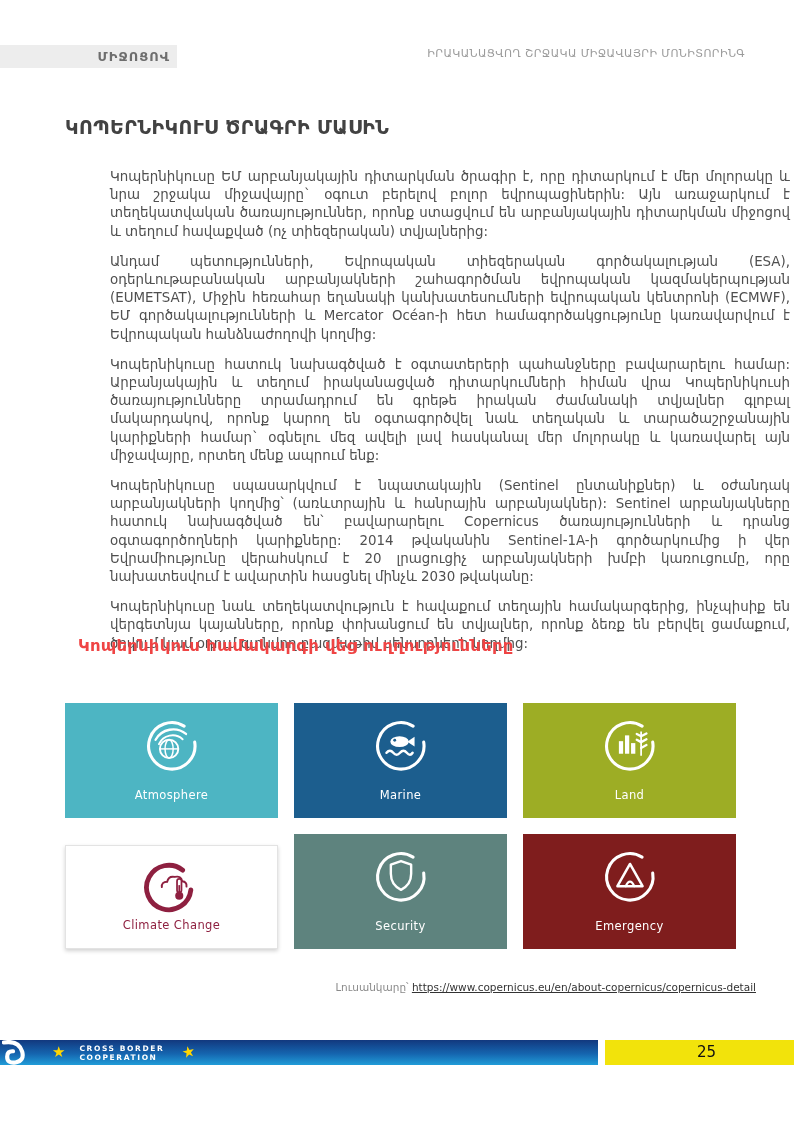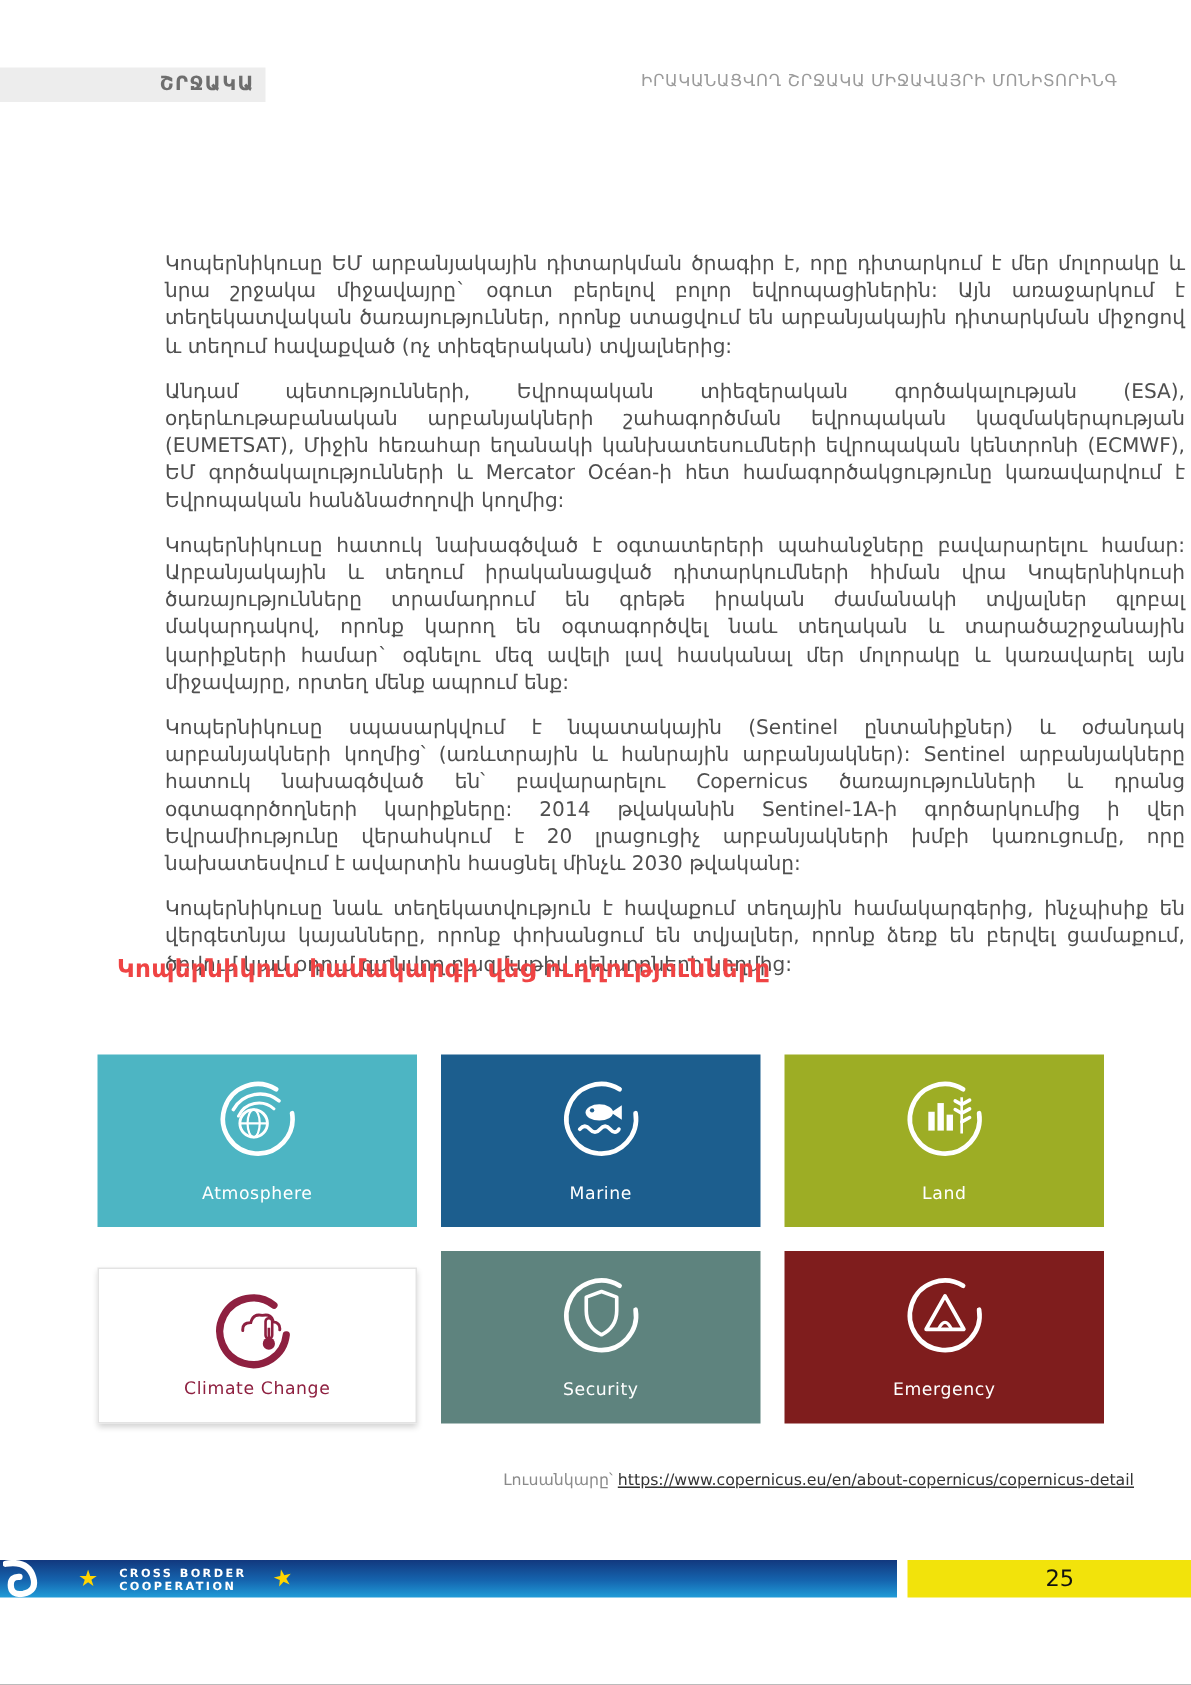--- a/index.html
+++ b/index.html
@@ -76,25 +76,26 @@
     position:absolute; left:605px; top:1040px; width:189px; height:25px;
     background:#f2e30b; color:#111; font-size:15px; line-height:25px;
     text-align:center; text-indent:14px;
   }
 </style>
 </head>
 <body>
 
 <div class="page">
 
-  <div class="brand-box">ՇՐՋԱԿԱ</div>
+  <div class="brand-box">ՄԻՋՈՑՈՎ</div>
   <div class="header-right">
     <div>ԻՐԱԿԱՆԱՑՎՈՂ ՇՐՋԱԿԱ ՄԻՋԱՎԱՅՐԻ ՄՈՆԻՏՈՐԻՆԳ</div>
   </div>
 
+  <h1 class="doc-title">ԿՈՊԵՐՆԻԿՈՒՍ ԾՐԱԳՐԻ ՄԱՍԻՆ</h1>
 
   <div class="body-text">
     <p>Կոպերնիկուսը ԵՄ արբանյակային դիտարկման ծրագիր է, որը դիտարկում է մեր մոլորակը և նրա շրջակա միջավայրը` օգուտ բերելով բոլոր եվրոպացիներին: Այն առաջարկում է տեղեկատվական ծառայություններ, որոնք ստացվում են արբանյակային դիտարկման միջոցով և տեղում հավաքված (ոչ տիեզերական) տվյալներից:</p>
     <p>Անդամ պետությունների, Եվրոպական տիեզերական գործակալության (ESA), օդերևութաբանական արբանյակների շահագործման եվրոպական կազմակերպության (EUMETSAT), Միջին հեռահար եղանակի կանխատեսումների եվրոպական կենտրոնի (ECMWF), ԵՄ գործակալությունների և Mercator Océan-ի հետ համագործակցությունը կառավարվում է Եվրոպական հանձնաժողովի կողմից:</p>
     <p>Կոպերնիկուսը հատուկ նախագծված է օգտատերերի պահանջները բավարարելու համար: Արբանյակային և տեղում իրականացված դիտարկումների հիման վրա Կոպերնիկուսի ծառայությունները տրամադրում են գրեթե իրական ժամանակի տվյալներ գլոբալ մակարդակով, որոնք կարող են օգտագործվել նաև տեղական և տարածաշրջանային կարիքների համար` օգնելու մեզ ավելի լավ հասկանալ մեր մոլորակը և կառավարել այն միջավայրը, որտեղ մենք ապրում ենք:</p>
     <p>Կոպերնիկուսը սպասարկվում է նպատակային (Sentinel ընտանիքներ) և օժանդակ արբանյակների կողմից՝ (առևտրային և հանրային արբանյակներ): Sentinel արբանյակները հատուկ նախագծված են՝ բավարարելու Copernicus ծառայությունների և դրանց օգտագործողների կարիքները: 2014 թվականին Sentinel-1A-ի գործարկումից ի վեր Եվրամիությունը վերահսկում է 20 լրացուցիչ արբանյակների խմբի կառուցումը, որը նախատեսվում է ավարտին հասցնել մինչև 2030 թվականը:</p>
     <p>Կոպերնիկուսը նաև տեղեկատվություն է հավաքում տեղային համակարգերից, ինչպիսիք են վերգետնյա կայանները, որոնք փոխանցում են տվյալներ, որոնք ձեռք են բերվել ցամաքում, ծովում կամ օդում գտնվող բազմաթիվ սենսորների կողմից:</p>
   </div>
 
   <h2 class="subtitle">Կոպերնիկուս համակարգի վեց ուղղությունները</h2>

